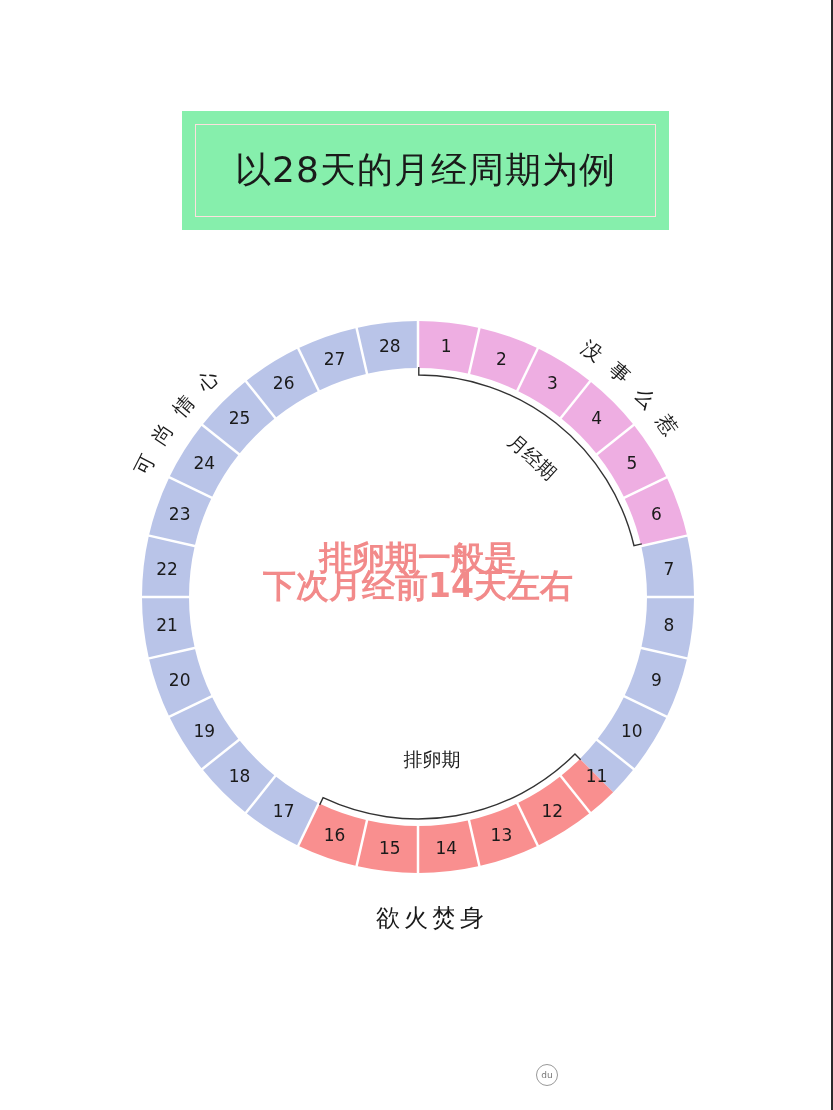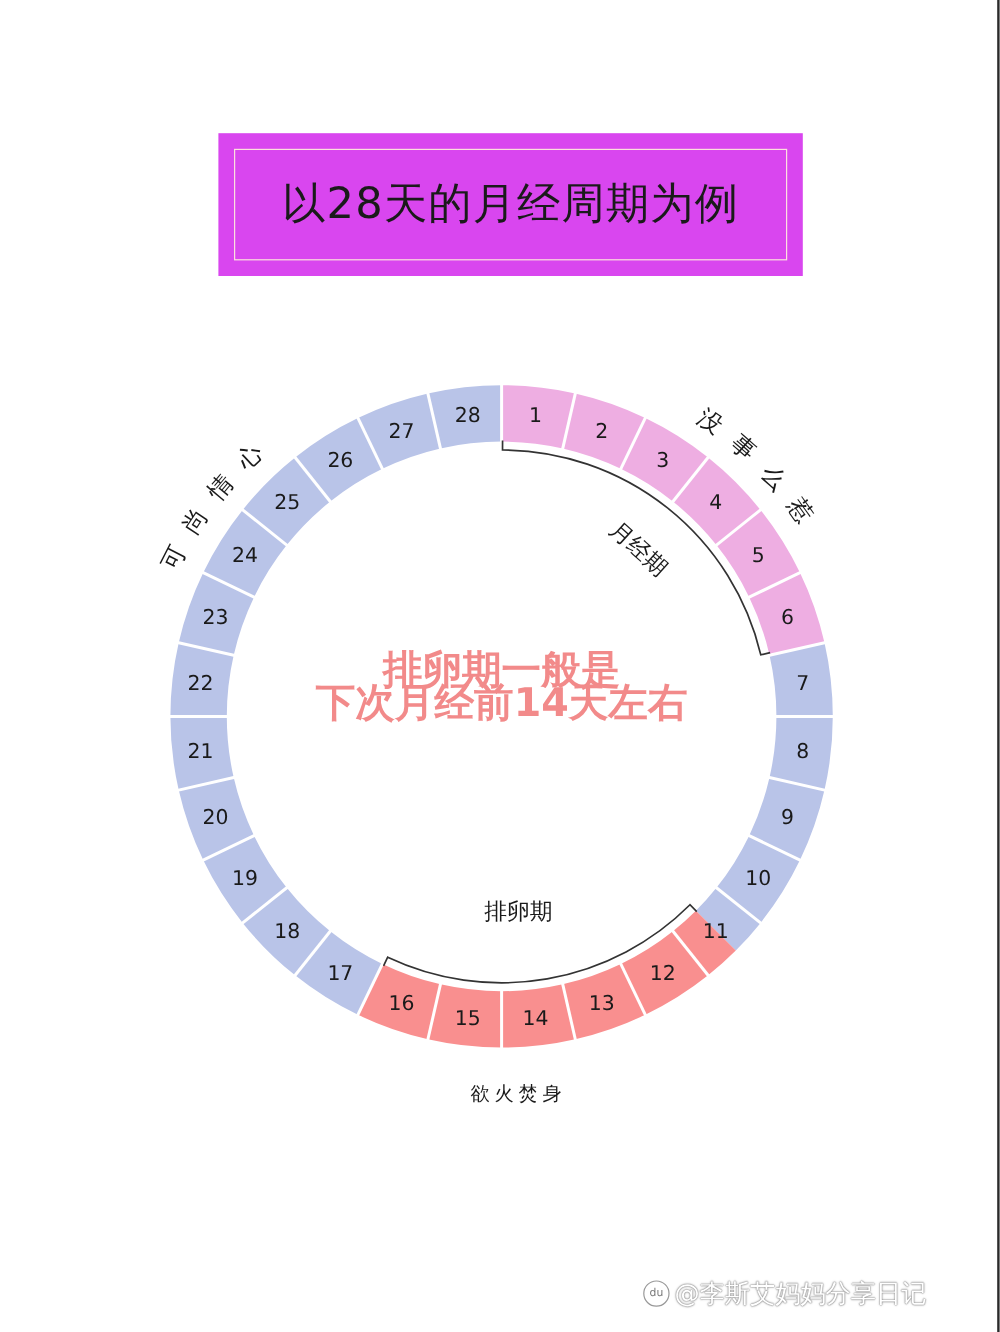--- a/index.html
+++ b/index.html
@@ -1,26 +1,26 @@
 <!DOCTYPE html>
 <html><head>
 <meta charset="utf-8">
 <style>
   html,body{margin:0;padding:0;background:#ffffff;}
   body{width:833px;height:1110px;position:relative;overflow:hidden;font-family:"DejaVu Sans","Liberation Sans",sans-serif;}
   .right-edge{position:absolute;right:0;top:0;width:2px;height:1110px;background:#2a2a2a;}
-  .title-box{position:absolute;left:182px;top:111px;width:487px;height:119px;background:#d946ef;box-sizing:border-box;}
+  .title-box{position:absolute;left:182px;top:111px;width:487px;height:119px;background:#86efac;box-sizing:border-box;}
   .title-inner{position:absolute;left:13px;top:13px;right:13px;bottom:13px;border:1.5px solid #fde0de;display:flex;align-items:center;justify-content:center;}
   .title-text{font-size:36px;color:#1a1a1a;letter-spacing:1px;}
   svg.ring{position:absolute;left:0;top:0;}
   .seg-label{font-family:"DejaVu Sans","Liberation Sans",sans-serif;font-size:17px;fill:#1a1a1a;}
   .center-text{position:absolute;left:200px;width:436px;text-align:center;color:#f28a8a;font-weight:bold;font-size:33px;}
   .watermark{position:absolute;left:536px;top:1064px;display:flex;align-items:center;gap:4px;color:#ffffff;font-size:21px;text-shadow:0 0 1px #888,0 0 1px #888,0 0 2px #999;}
   .paw{width:20px;height:20px;border:1.5px solid #999;border-radius:50%;font-size:9px;color:#777;display:flex;align-items:center;justify-content:center;text-shadow:none;text-align:right;}
-  .bottom-label{position:absolute;left:352px;top:902px;width:160px;text-align:center;font-size:16px;color:#1a1a1a;letter-spacing:4px;}
+  .bottom-label{position:absolute;left:352px;top:902px;width:160px;text-align:center;font-size:24px;color:#1a1a1a;letter-spacing:4px;}
 </style>
 </head>
 <body>
 
 <div class="right-edge"></div>
 
 <div class="title-box">
   <div class="title-inner">
     <span class="title-text">以28天的月经周期为例</span>
   </div>
@@ -182,14 +182,13 @@
     <text x="212.6358682213933" y="385.3094117735766" text-anchor="middle" font-size="20" fill="#1a1a1a" transform="rotate(316.8 212.6358682213933 385.3094117735766)" font-family="DejaVu Sans, Liberation Sans, sans-serif">心</text>
   </svg>
 
 <div class="center-text" style="top:536px;">排卵期一般是</div>
 <div class="center-text" style="top:564px;">下次月经前14天左右</div>
 
 <div class="bottom-label">欲火焚身</div>
 
 <div class="watermark">
   <span class="paw">du</span>
-  <span>@李斯艾妈妈分享日记</span>
 </div>
 
 </body></html>

